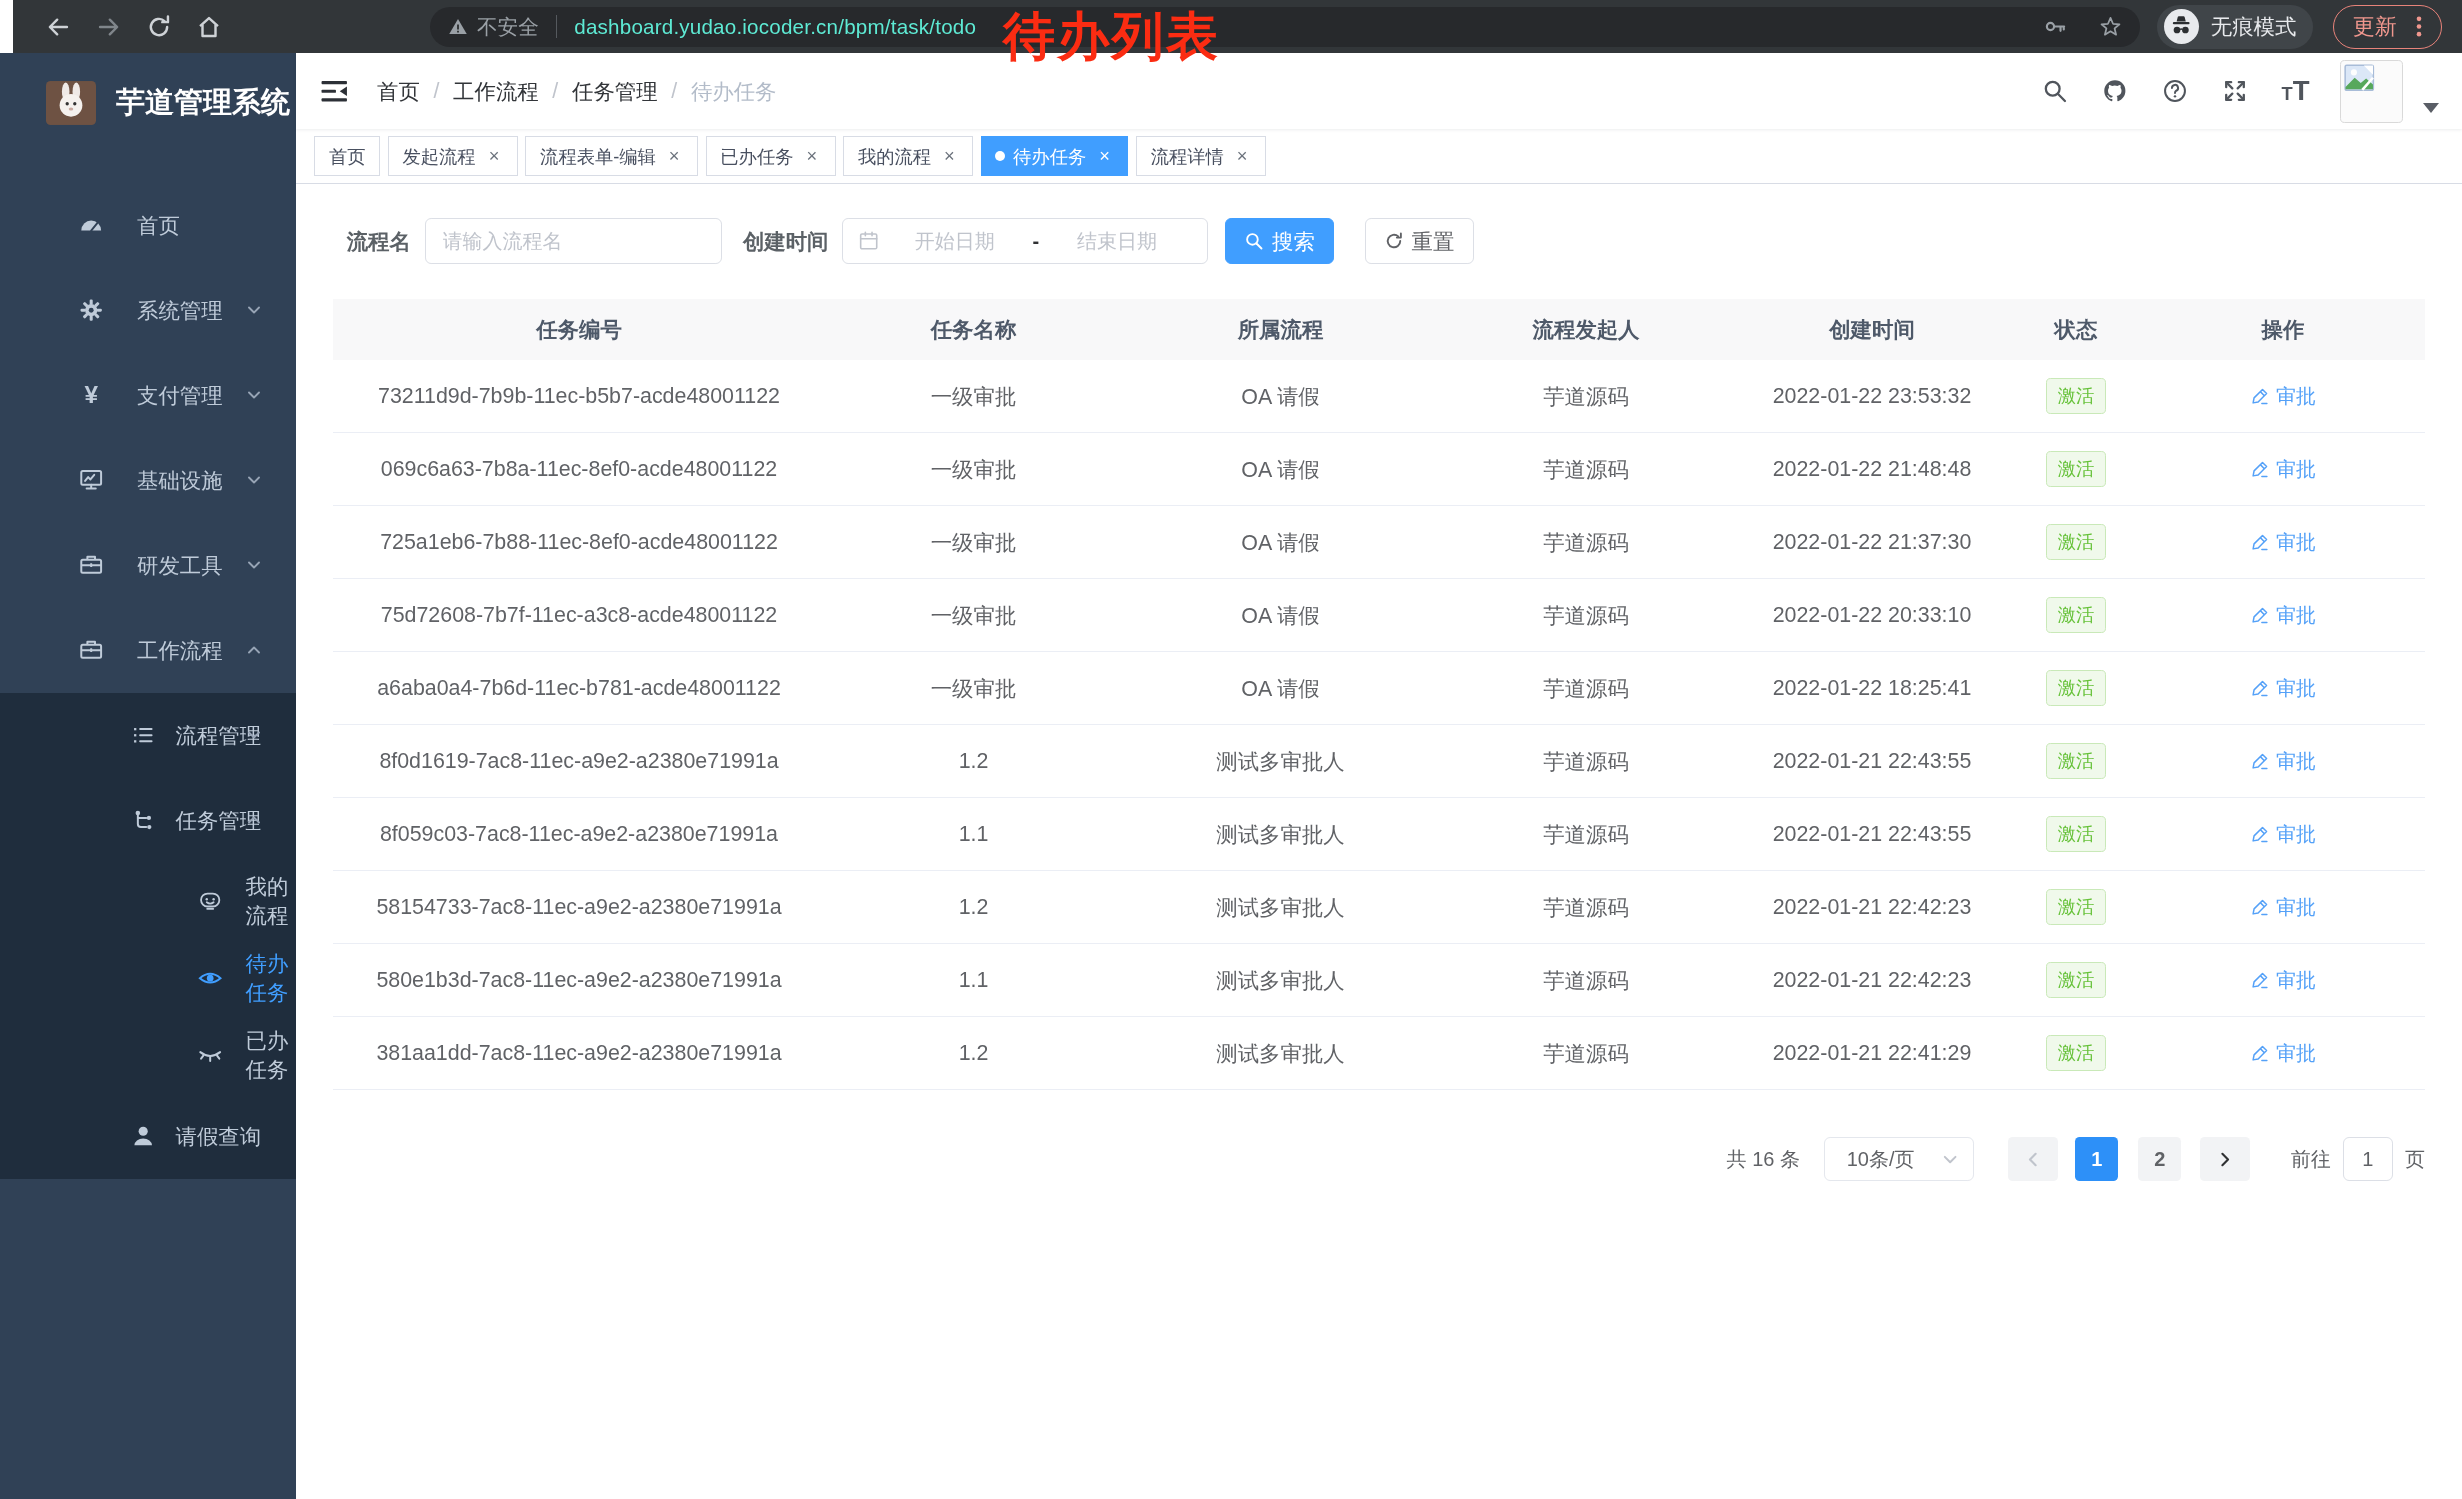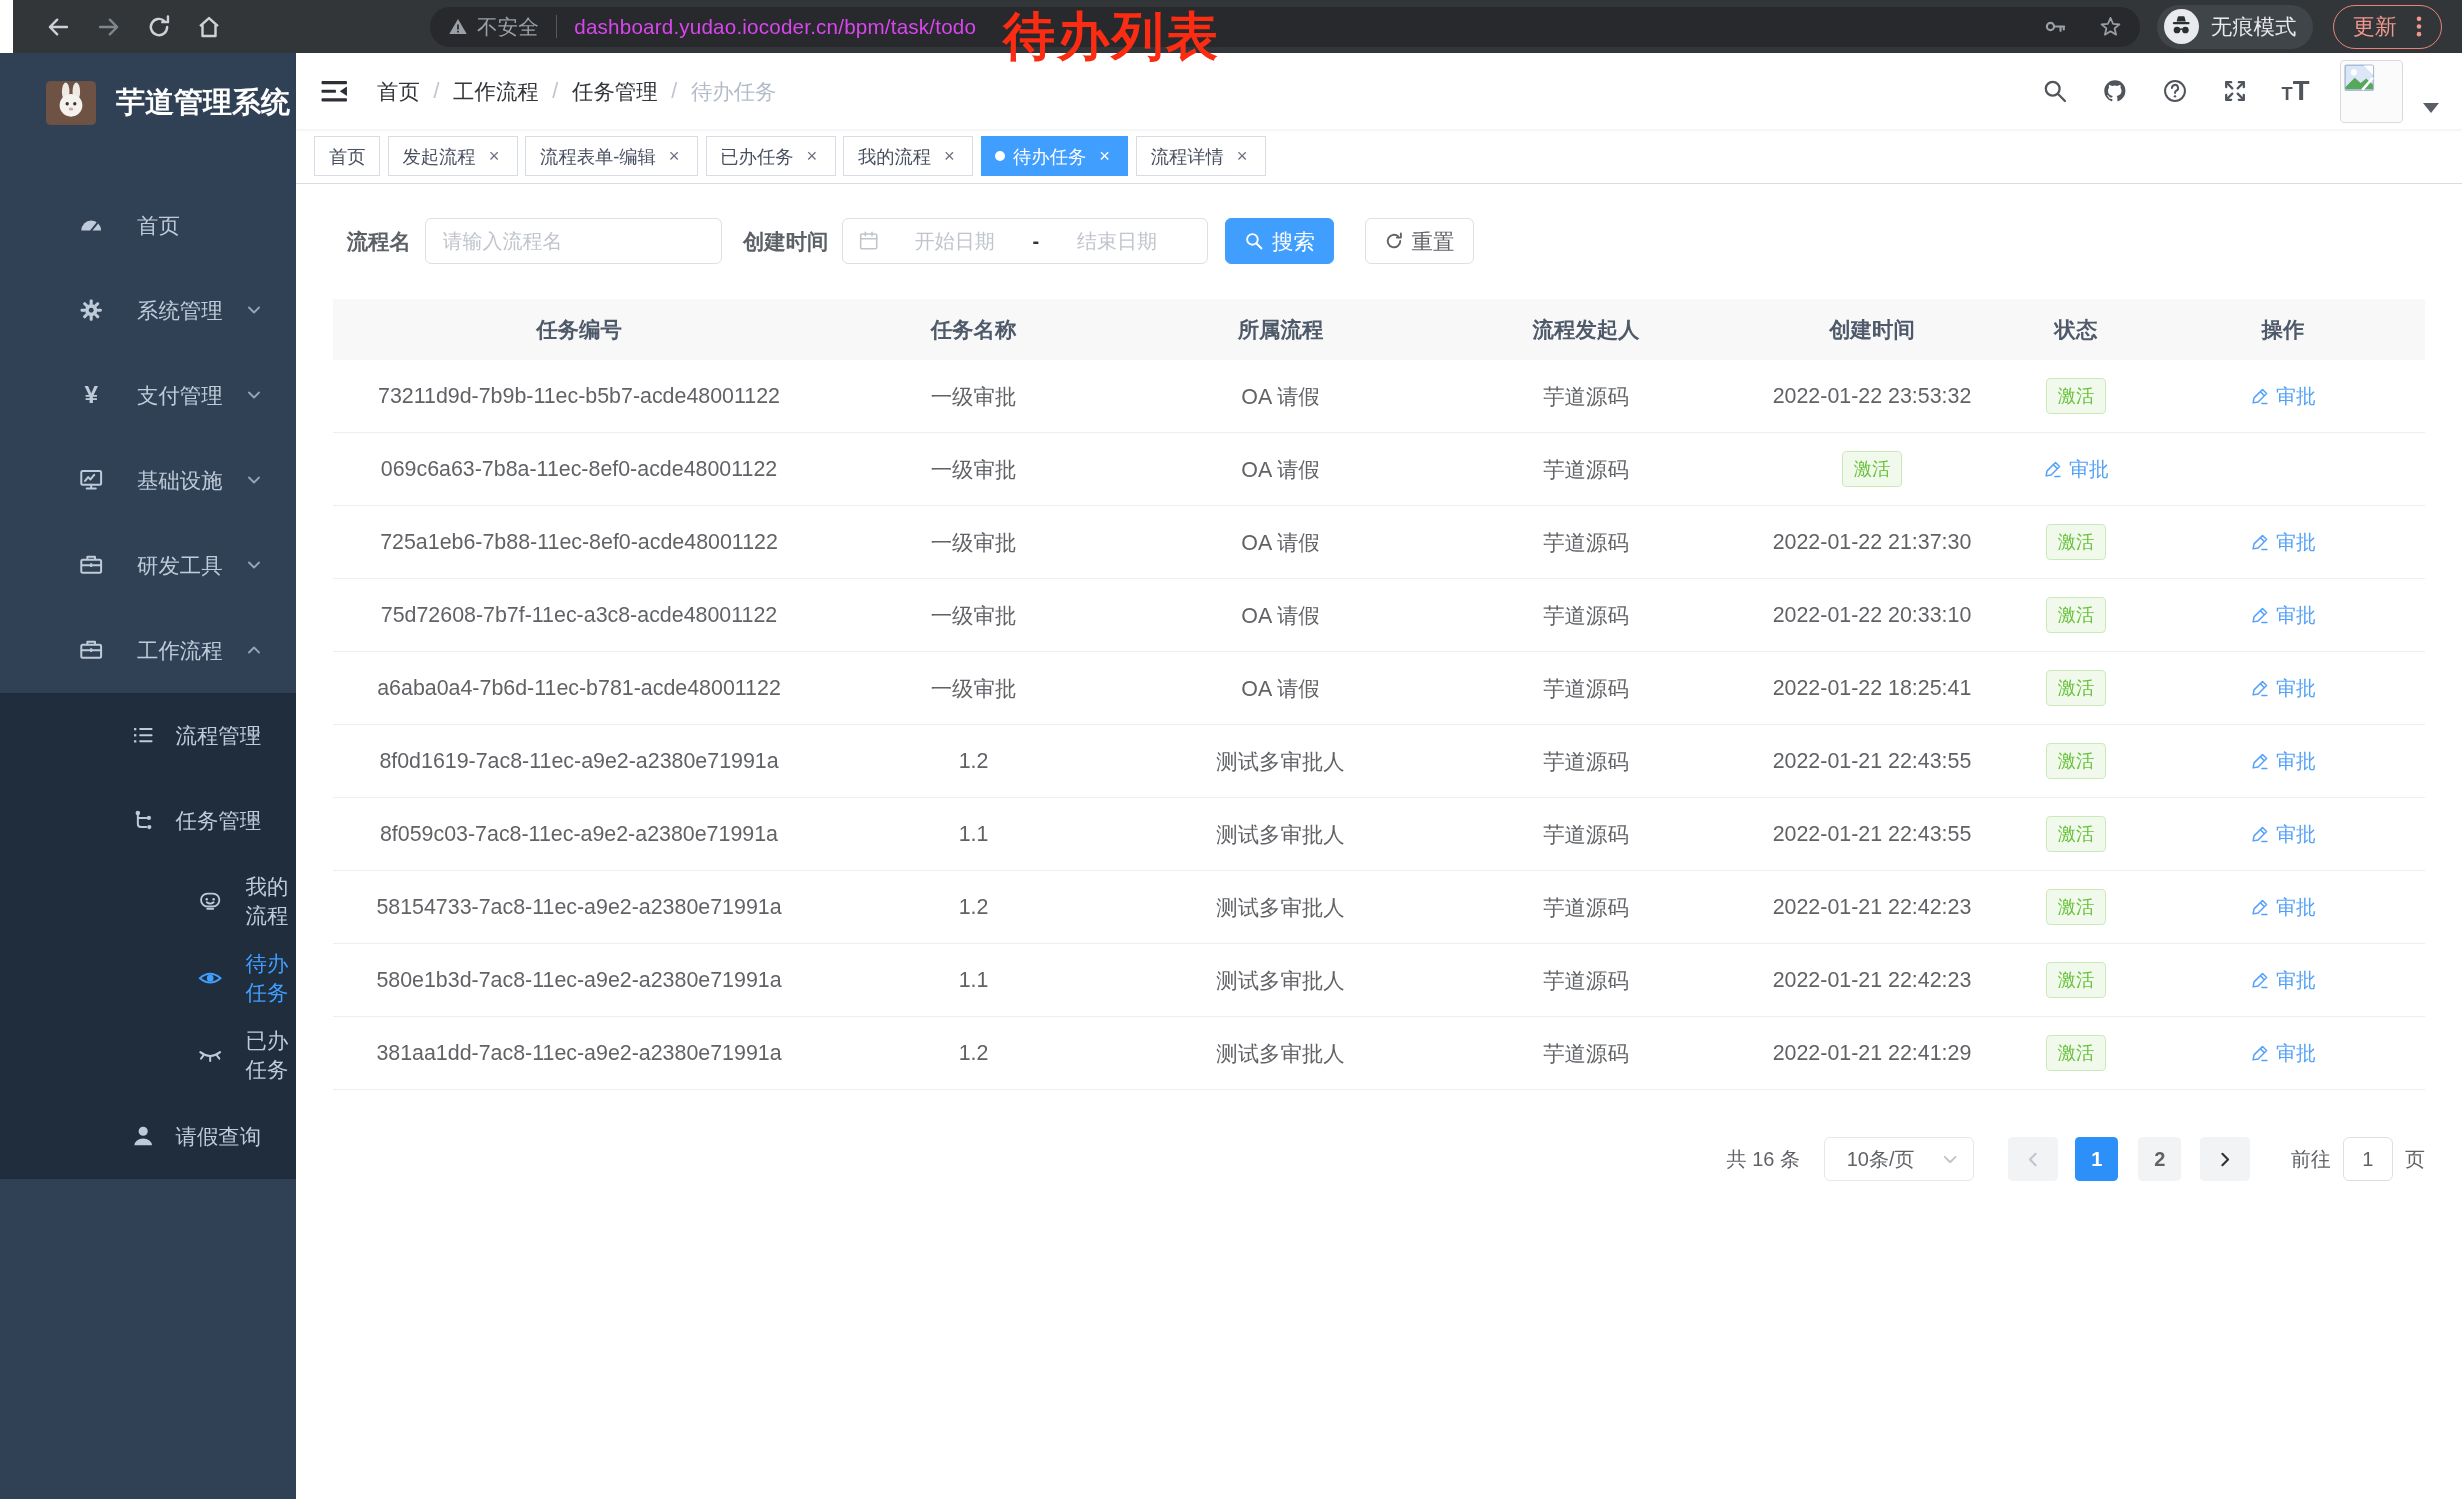--- a/index.html
+++ b/index.html
@@ -17,21 +17,21 @@
   }
   .nav-ico { width:26px; height:26px; color:#ced2d6; margin:0 12.2px; flex:0 0 auto; }
   .nav-ico.dim { color:#80868b; }
   .url-pill {
     margin-left:195px; height:40px; width:1761px; background:#27292c;
     border-radius:20px; display:flex; align-items:center; padding:0 18.3px;
   }
   .sec-ico { width:20px; height:20px; color:#9aa0a6; }
   .sec-label { color:#9aa0a6; font-size:20.6px; margin-left:9.2px; }
   .pill-div { width:1.5px; height:23px; background:#55595e; margin:0 17px; }
-  .url-text { color:#d946ef; font-size:20.6px; letter-spacing:0.2px; }
+  .url-text { color:#5eead4; font-size:20.6px; letter-spacing:0.2px; }
   .pill-spacer { flex:1; }
   .pill-ico { width:23px; height:23px; color:#9aa0a6; margin-left:32px; }
   .incog-chip {
     margin-left:17px; height:44px; background:#404549; border-radius:22px;
     display:flex; align-items:center; padding:0 17px 0 6.1px; flex:0 0 auto;
   }
   .incog-circle {
     width:35px; height:35px; border-radius:50%; background:#e8eaed;
     display:flex; align-items:center; justify-content:center;
   }
@@ -554,20 +554,21 @@
                   <span>审批</span>
                 </span>
               </div>
             </div>
 
             <div class="tr">
               <div class="td">069c6a63-7b8a-11ec-8ef0-acde48001122</div>
               <div class="td">一级审批</div>
               <div class="td">OA 请假</div>
               <div class="td">芋道源码</div>
+              <div class="td">2022-01-22 21:48:48</div>
               <div class="td">
                 <span class="badge">激活</span>
               </div>
               <div class="td">
                 <span class="approve">
                   <svg viewBox="0 0 32 32" fill="none" stroke="currentColor" stroke-width="2.4" stroke-linejoin="round">
                     <path d="M20 5.5 l6.5 6.5 L13 25.5 l-8 1.5 1.5-8 Z"></path>
                     <path d="M16.5 9 l6.5 6.5"></path>
                     <path d="M19 28 h8" stroke-linecap="round"></path>
                   </svg>

